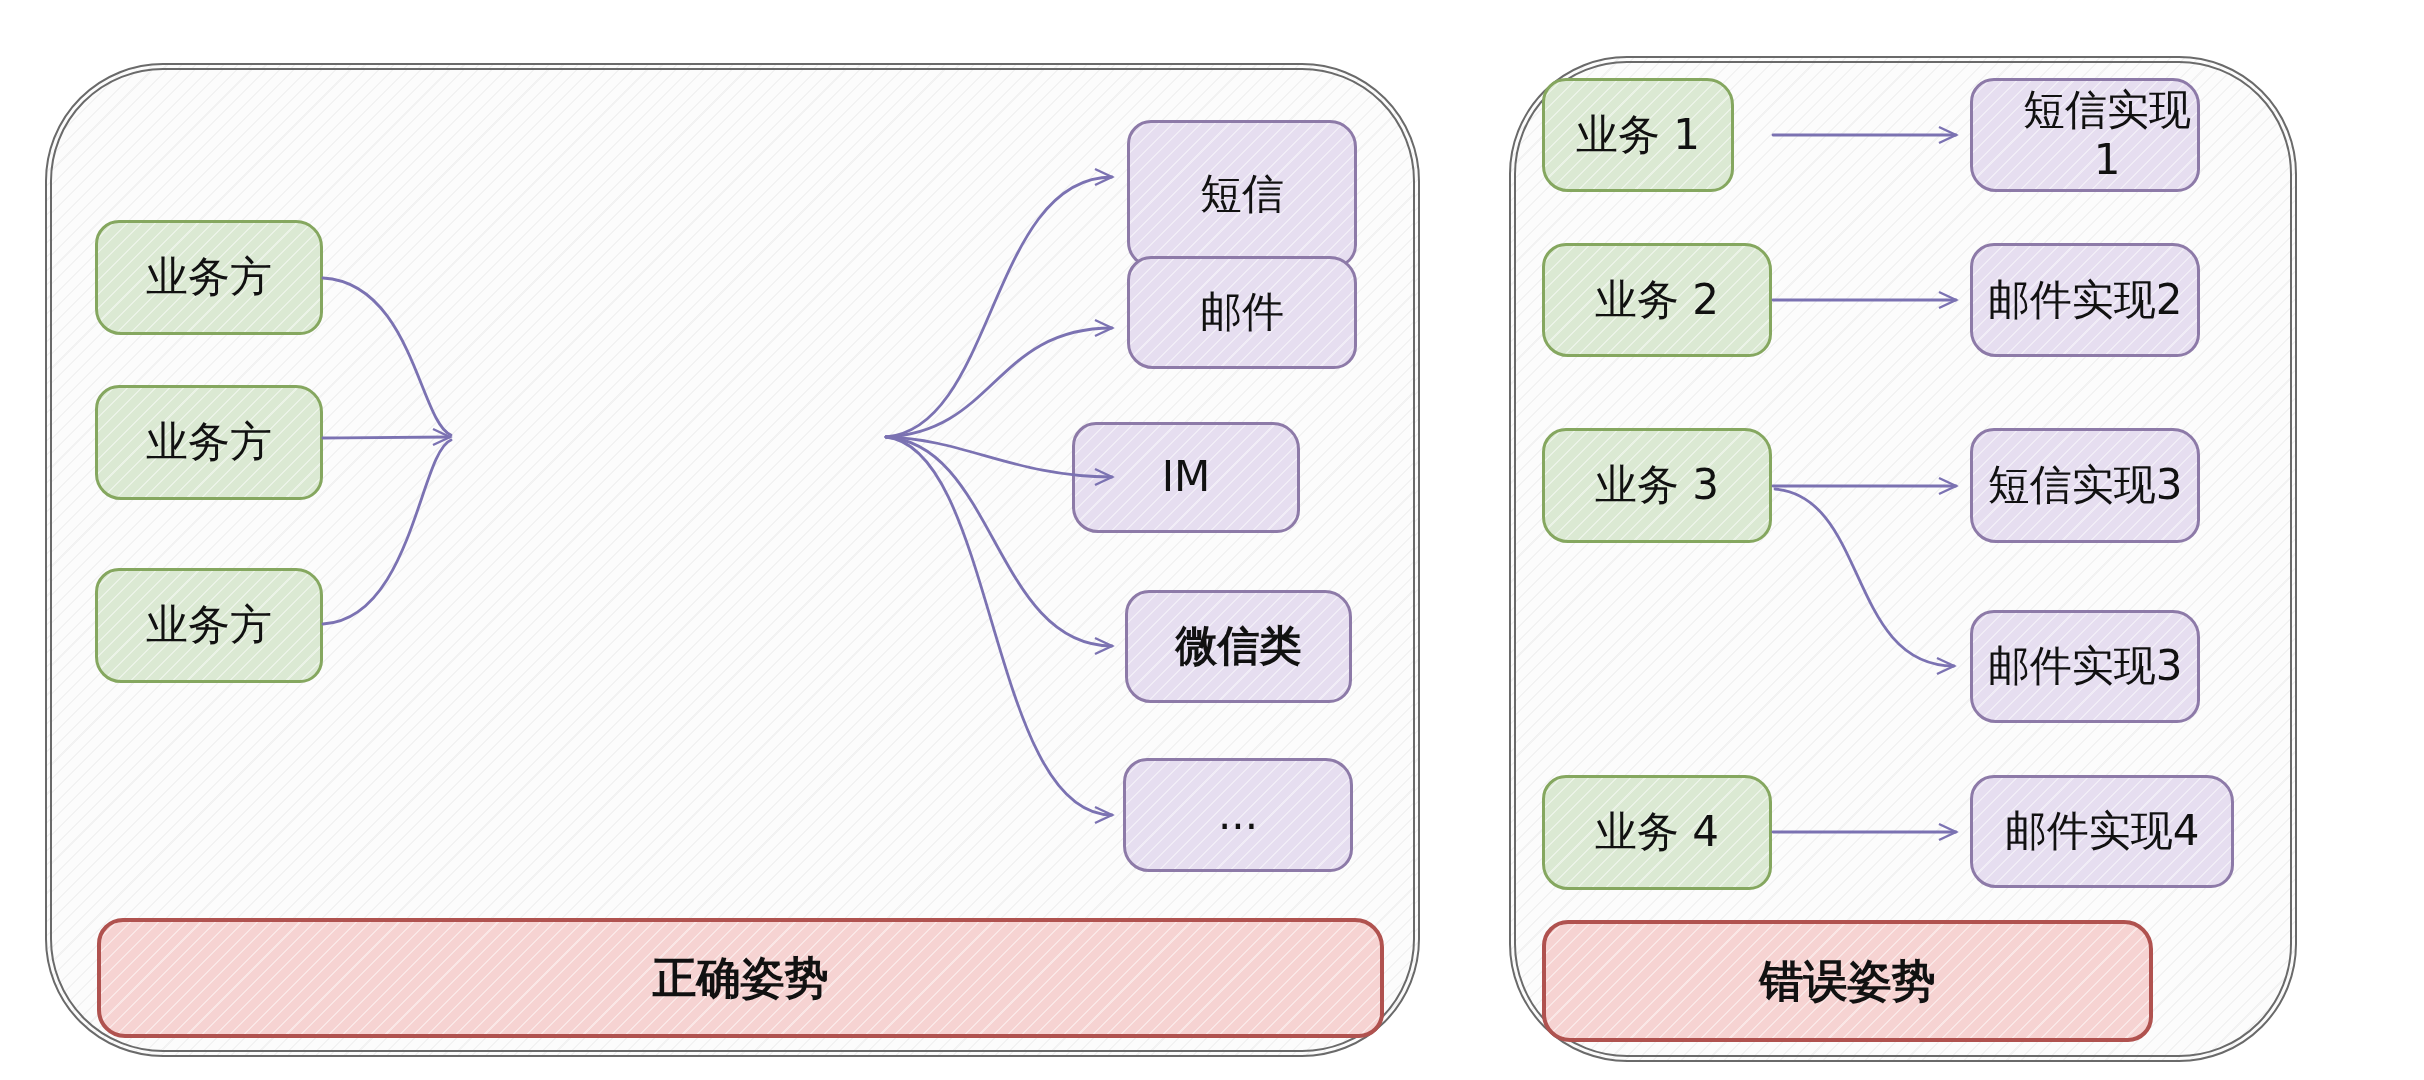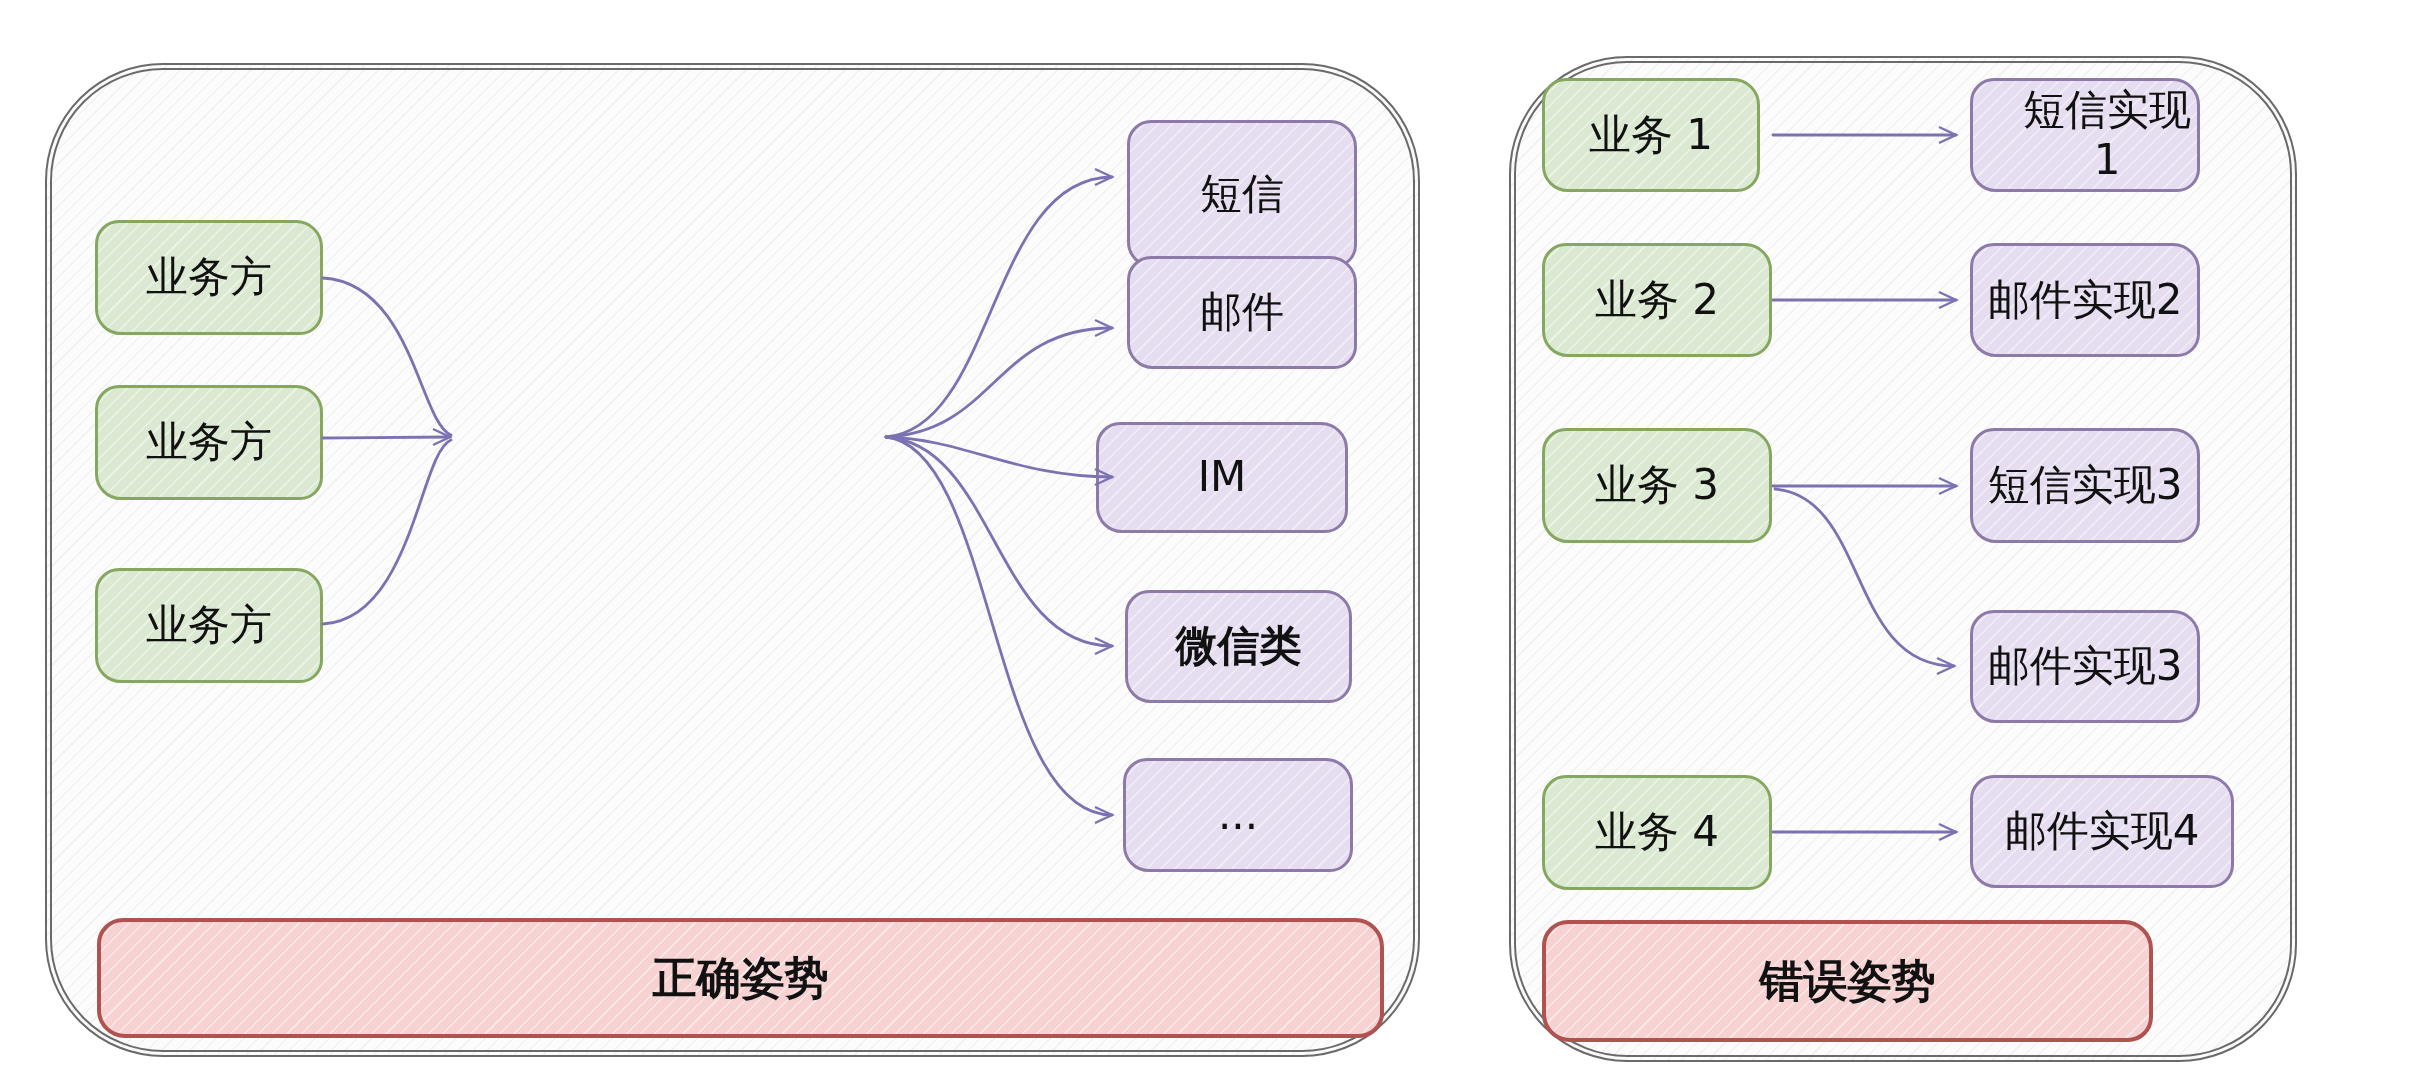--- a/index.html
+++ b/index.html
@@ -54,35 +54,35 @@
     <span>业务方</span>
   </div>
 
 
   <div class="node purple" style="left:1127px;top:120px;width:230px;height:148px;">
     <span>短信</span>
   </div>
   <div class="node purple" style="left:1127px;top:256px;width:230px;height:113px;">
     <span>邮件</span>
   </div>
-  <div class="node purple" style="left:1096px;top:422px;width:252px;height:111px;">
+  <div class="node purple" style="left:1072px;top:422px;width:228px;height:111px;">
     <span>IM</span>
   </div>
   <div class="node purple" style="left:1125px;top:590px;width:227px;height:113px;font-weight:bold;">
     <span>微信类</span>
   </div>
   <div class="node purple" style="left:1123px;top:758px;width:230px;height:114px;">
     <span>...</span>
   </div>
 
   <div class="node redbar" style="left:97px;top:918px;width:1287px;height:120px;">
     <span>正确姿势</span>
   </div>
 
-  <div class="node green" style="left:1542px;top:78px;width:218px;height:114px;">
+  <div class="node green" style="left:1542px;top:78px;width:192px;height:114px;">
     <span>业务 1</span>
   </div>
   <div class="node green" style="left:1542px;top:243px;width:230px;height:114px;">
     <span>业务 2</span>
   </div>
   <div class="node green" style="left:1542px;top:428px;width:230px;height:115px;">
     <span>业务 3</span>
   </div>
   <div class="node green" style="left:1542px;top:775px;width:230px;height:115px;">
     <span>业务 4</span>

